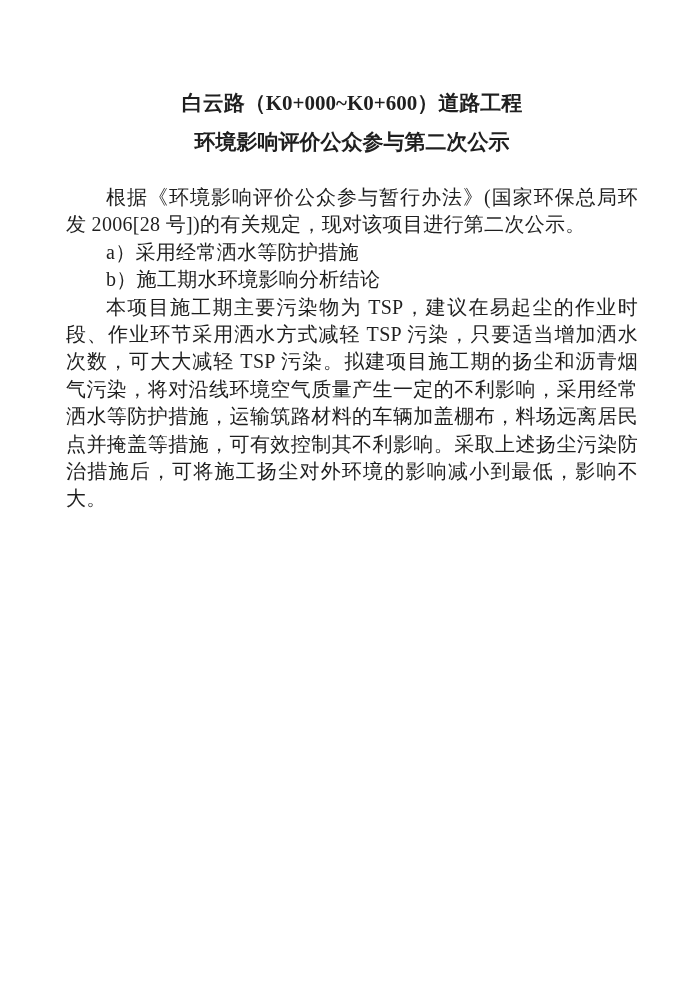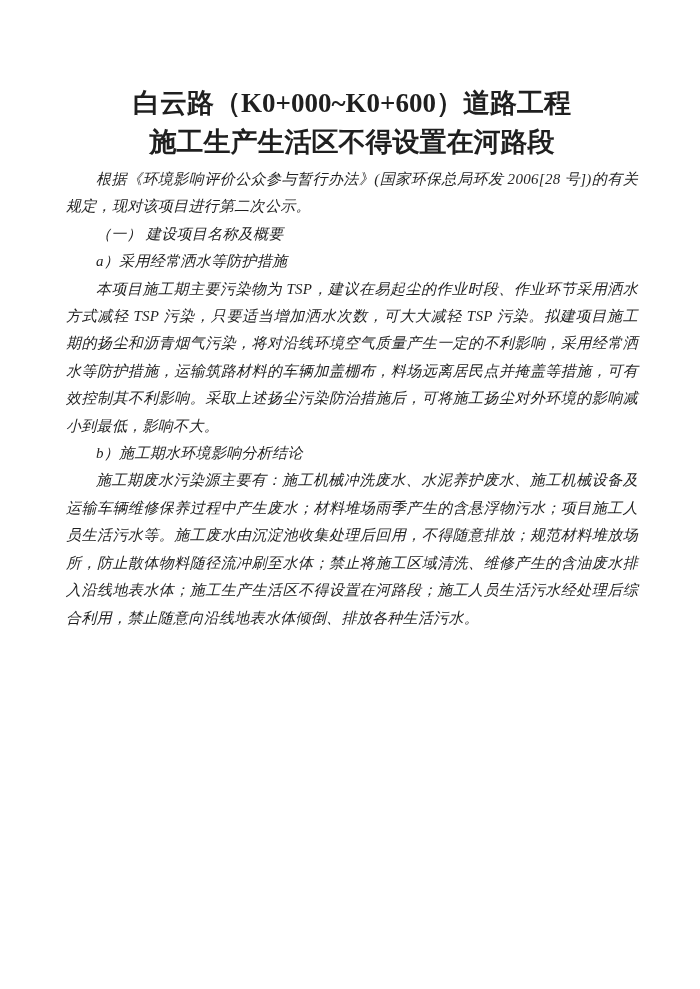--- a/index.html
+++ b/index.html
@@ -15,53 +15,50 @@
     background: #ffffff;
     color: #1f1f1f;
     font-family: "Liberation Serif", "DejaVu Serif", serif;
     box-sizing: border-box;
     padding: 84px 62px 0 66px;
     overflow: hidden;
   }
   .doc-title {
     text-align: center;
     font-weight: bold;
-    font-size: 27px;
+    font-size: 21px;
     line-height: 39px;
   }
   .doc-title .title-line {
     white-space: nowrap;
   }
   .doc-body {
-    margin-top: 4px;
-    font-size: 15px;
+    margin-top: 22px;
+    font-size: 20px;
     line-height: 27.4px;
     text-align: justify;
     text-justify: inter-ideograph;
     letter-spacing: 0.3px;
-    font-style: italic;
   }
   .doc-body p {
     margin: 0;
     padding: 0;
     text-indent: 2em;
   }
   .doc-body p.no-indent {
     text-indent: 0;
   }
 </style>
 </head>
 <body>
 
 <div class="page">
   <div class="doc-title">
     <div class="title-line">白云路（K0+000~K0+600）道路工程</div>
-    <div class="title-line">施工生产生活区不得设置在河路段</div>
+    <div class="title-line">环境影响评价公众参与第二次公示</div>
   </div>
   <div class="doc-body">
     <p>根据《环境影响评价公众参与暂行办法》(国家环保总局环发 2006[28 号])的有关规定，现对该项目进行第二次公示。</p>
-    <p>（一） 建设项目名称及概要</p>
     <p>a）采用经常洒水等防护措施</p>
+    <p>b）施工期水环境影响分析结论</p>
     <p>本项目施工期主要污染物为 TSP，建议在易起尘的作业时段、作业环节采用洒水方式减轻 TSP 污染，只要适当增加洒水次数，可大大减轻 TSP 污染。拟建项目施工期的扬尘和沥青烟气污染，将对沿线环境空气质量产生一定的不利影响，采用经常洒水等防护措施，运输筑路材料的车辆加盖棚布，料场远离居民点并掩盖等措施，可有效控制其不利影响。采取上述扬尘污染防治措施后，可将施工扬尘对外环境的影响减小到最低，影响不大。</p>
-    <p>b）施工期水环境影响分析结论</p>
-    <p>施工期废水污染源主要有：施工机械冲洗废水、水泥养护废水、施工机械设备及运输车辆维修保养过程中产生废水；材料堆场雨季产生的含悬浮物污水；项目施工人员生活污水等。施工废水由沉淀池收集处理后回用，不得随意排放；规范材料堆放场所，防止散体物料随径流冲刷至水体；禁止将施工区域清洗、维修产生的含油废水排入沿线地表水体；施工生产生活区不得设置在河路段；施工人员生活污水经处理后综合利用，禁止随意向沿线地表水体倾倒、排放各种生活污水。</p>
   </div>
 </div>
 
 </body></html>

